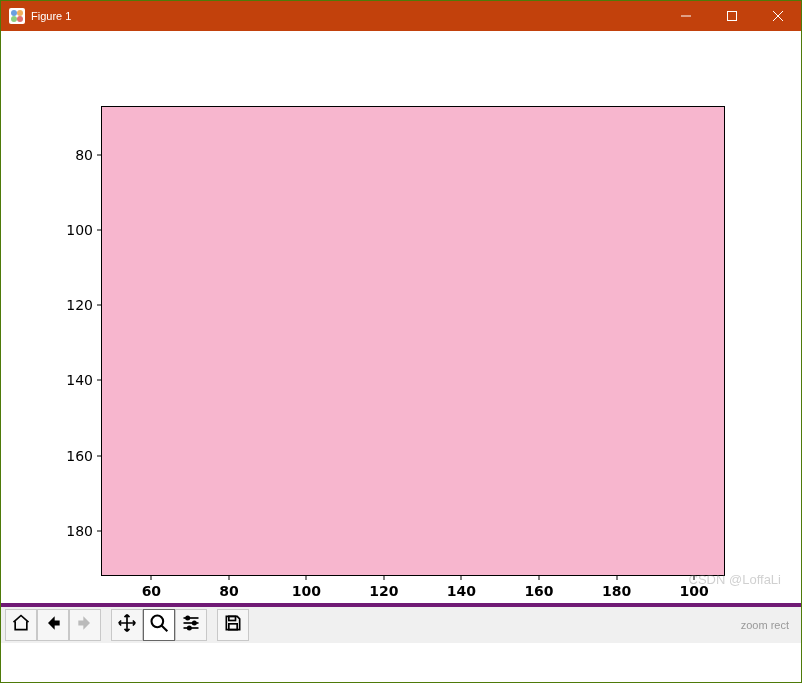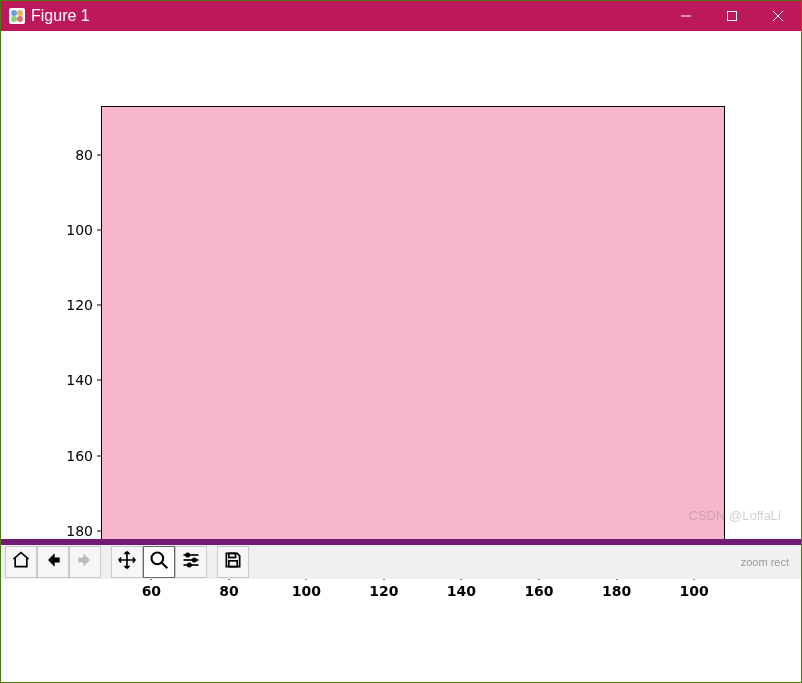--- a/index.html
+++ b/index.html
@@ -8,25 +8,25 @@
     padding: 0;
     font-family: "Segoe UI", Arial, sans-serif;
     background: #fff;
     width: 802px;
     height: 683px;
     overflow: hidden;
     border: 1px solid #4e7a09;
   }
   .titlebar {
     height: 30px;
-    background: #be185d;
+    background: #c2410c;
     color: #fff;
     display: flex;
     align-items: center;
-    font-size: 16px;
+    font-size: 11px;
   }
   .titlebar-icon {
     width: 16px;
     height: 16px;
     margin: 0 6px 0 8px;
     background: #fff;
     border-radius: 2px;
     display: flex;
     align-items: center;
     justify-content: center;
@@ -39,21 +39,21 @@
     height: 30px;
     display: flex;
     align-items: center;
     justify-content: center;
     color: #fff;
   }
   .titlebar-btn svg { width: 10px; height: 10px; stroke: #fff; stroke-width: 1; fill: none; }
   .canvas {
     position: relative;
     width: 800px;
-    height: 548px;
+    height: 612px;
     background: #fff;
   }
   .plot-area {
     position: absolute;
     left: 100px;
     top: 75px;
     width: 624px;
     height: 470px;
     background: #f7b6ce;
     border: 1px solid #000;
@@ -93,21 +93,21 @@
     background: #000;
     transform: translateX(-0.5px);
   }
   .toolbar {
     position: absolute;
     left: 0;
     bottom: 0;
     width: 800px;
     height: 40px;
     background: #f0f0f0;
-    border-top: 6px solid #701a75;
+    border-top: 4px solid #701a75;
     display: flex;
     align-items: center;
     padding: 0 4px;
   }
   .tbtn {
     width: 32px;
     height: 32px;
     border: 1px solid #c8c8c8;
     background: #f6f6f6;
     margin-right: 0px;

